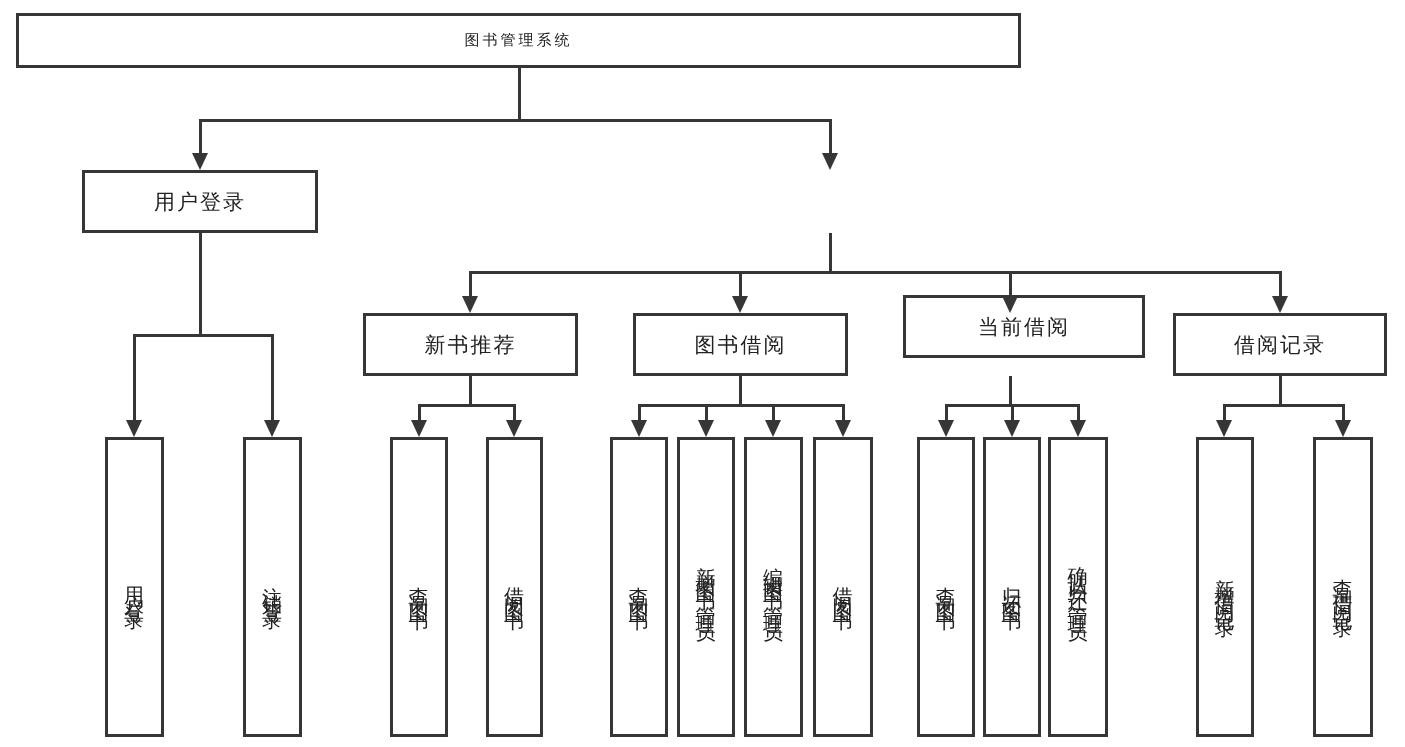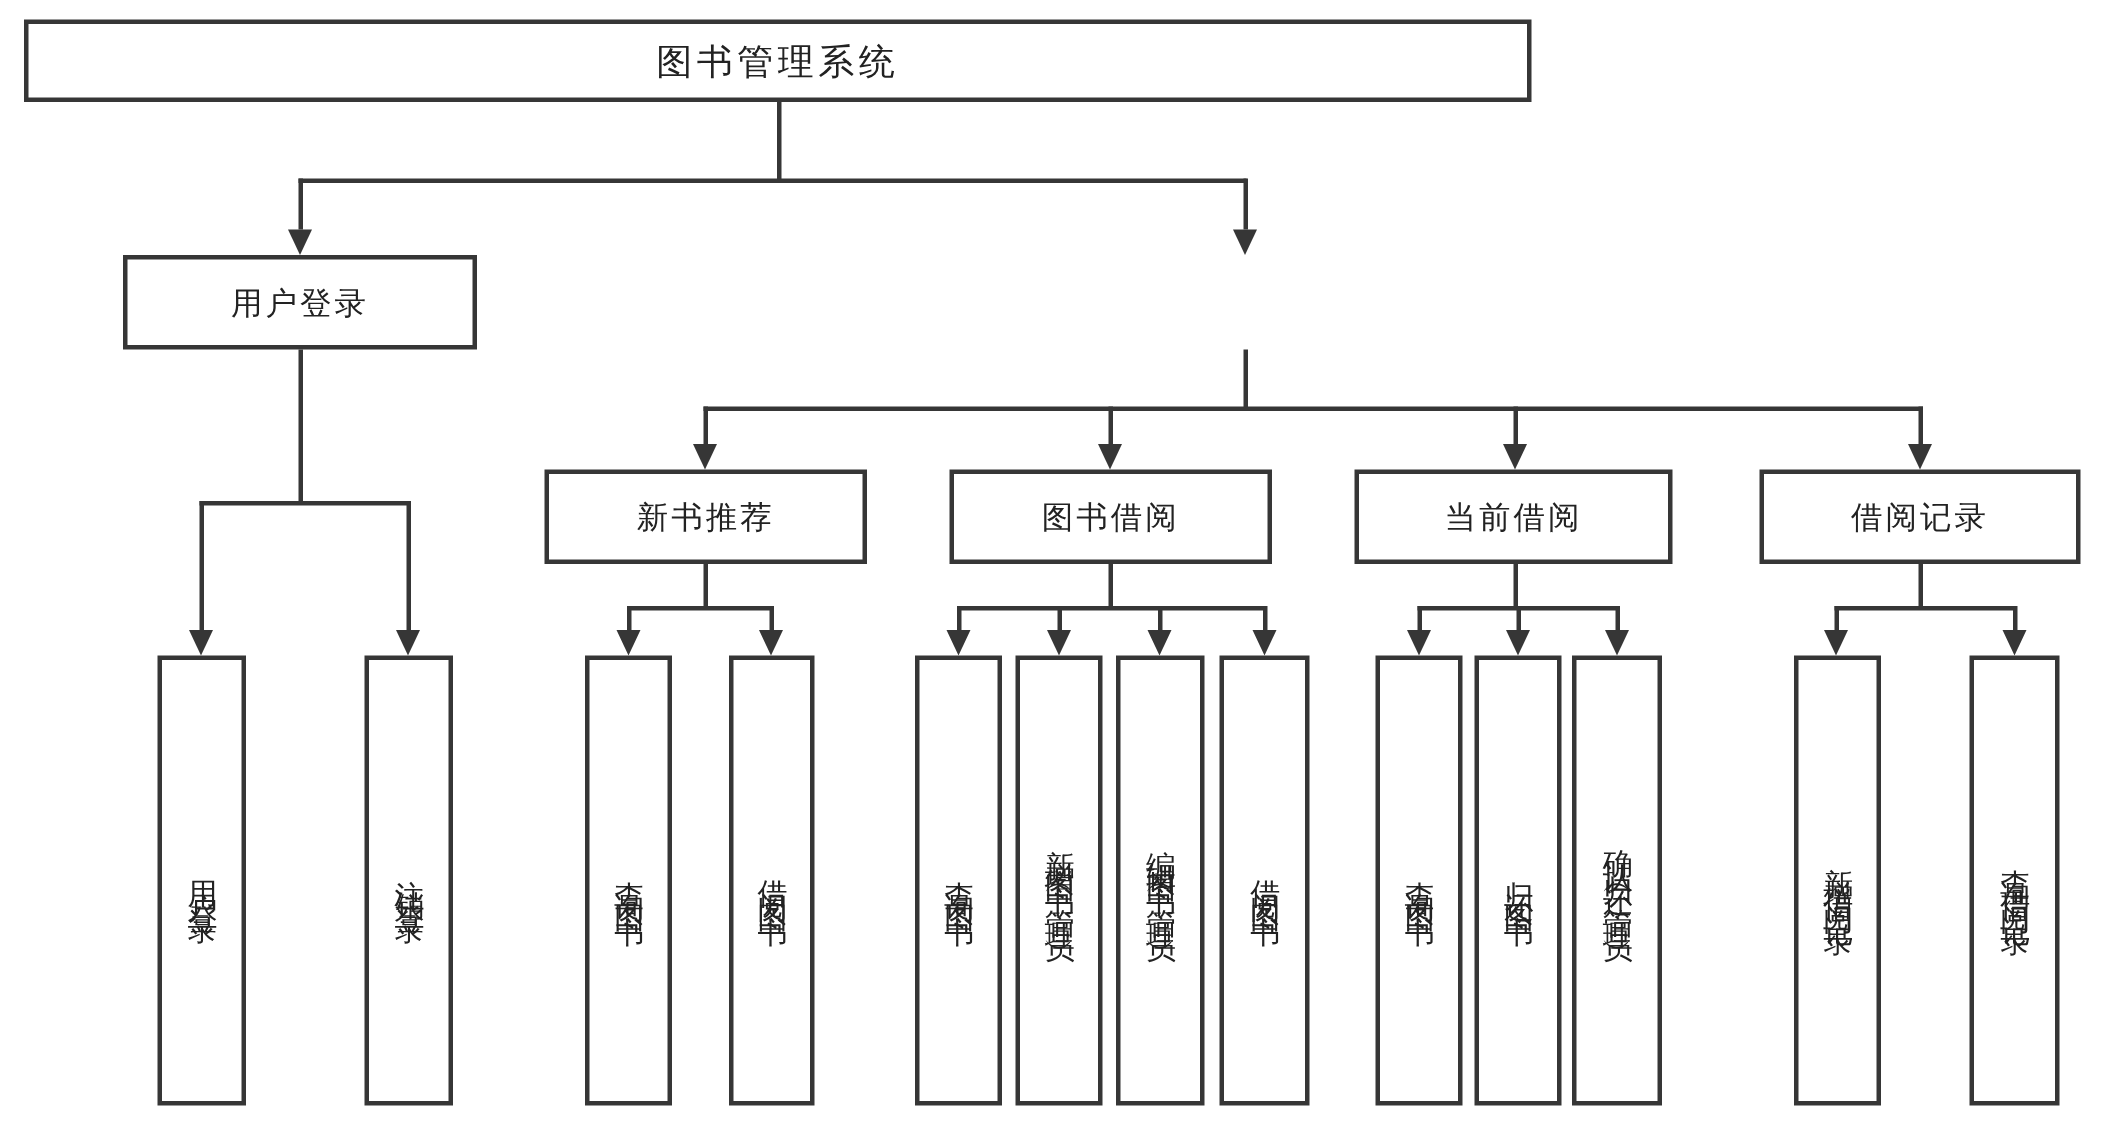--- a/index.html
+++ b/index.html
@@ -15,21 +15,21 @@
     position:absolute;
     box-sizing:border-box;
     border:3px solid #363636;
     background:#ffffff;
     display:flex;
     align-items:center;
     justify-content:center;
     color:#222222;
   }
   .h-label { font-size:21px; letter-spacing:2px; white-space:nowrap; }
-  .root-box .h-label { font-size:24px; letter-spacing:3px; }
+  .root-box .h-label { font-size:15px; letter-spacing:3px; }
   .leaf .v-label {
     writing-mode:vertical-rl;
     text-orientation:mixed;
     font-size:20px;
     letter-spacing:8px;
     line-height:1.1;
   }
   .vl { position:absolute; width:3px; background:#363636; }
   .hl { position:absolute; height:3px; background:#363636; }
   .ah {
@@ -63,21 +63,21 @@
 
 
   <div class="box" style="left:363px;top:313px;width:215px;height:63px">
     <span class="h-label">新书推荐</span>
   </div>
 
   <div class="box" style="left:633px;top:313px;width:215px;height:63px">
     <span class="h-label">图书借阅</span>
   </div>
 
-  <div class="box" style="left:903px;top:313px;width:212px;height:63px">
+  <div class="box" style="left:903px;top:295px;width:242px;height:63px">
     <span class="h-label">当前借阅</span>
   </div>
 
   <div class="box" style="left:1173px;top:313px;width:214px;height:63px">
     <span class="h-label">借阅记录</span>
   </div>
 
   <div class="box leaf" style="left:105px;top:437px;width:59px;height:300px">
     <span class="v-label">用户登录</span>
   </div>

